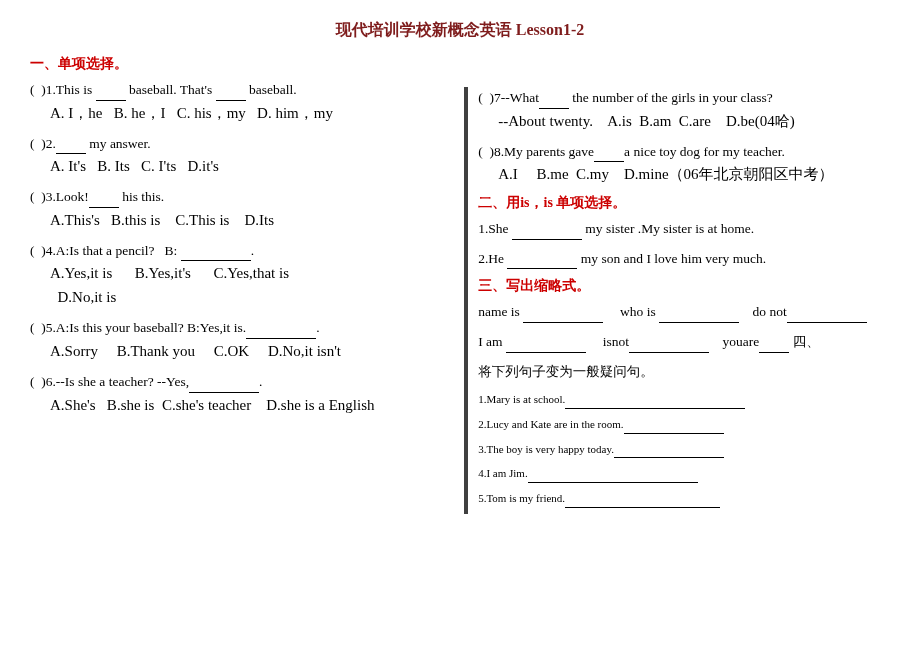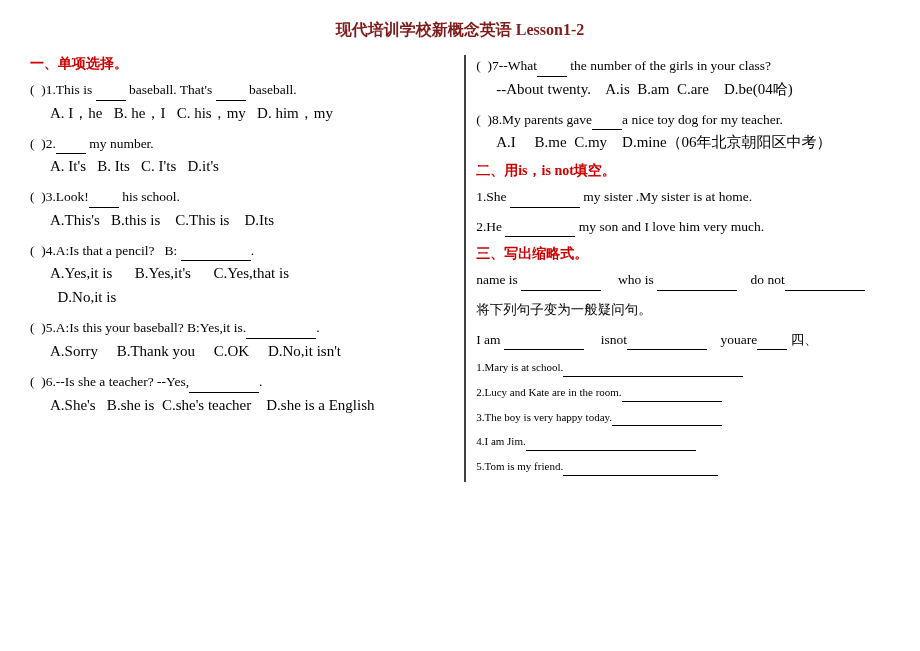--- a/index.html
+++ b/index.html
@@ -28,21 +28,22 @@
       gap: 8px;
       justify-content: center;
     }
     .left-col {
       width: 450px;
       padding-right: 20px;
     }
     .right-col {
       width: 450px;
       padding-left: 10px;
-      border-left: 2px solid #404040;
+      border-left: 4px solid #404040;
+      margin-top: 32px;
     }
     .section-title {
       font-size: 14px;
       font-weight: bold;
       margin-bottom: 6px;
       color: #cc0000;
     }
     .question {
       margin-bottom: 8px;
       line-height: 1.6;
@@ -90,26 +91,26 @@
 
   <div class="left-col">
     <div class="section-title">一、单项选择。</div>
 
     <div class="question">
       <span>( &nbsp;)1.This is </span><span class="blank blank-short"></span><span> baseball. That's </span><span class="blank blank-short"></span><span> baseball.</span>
       <div class="choices">A. I，he &nbsp; B. he，I &nbsp; C. his，my &nbsp; D. him，my</div>
     </div>
 
     <div class="question">
-      <span>( &nbsp;)2.</span><span class="blank blank-short"></span><span> my number.</span>
+      <span>( &nbsp;)2.</span><span class="blank blank-short"></span><span> my answer.</span>
       <div class="choices">A. It's &nbsp; B. Its &nbsp; C. I'ts &nbsp; D.it's</div>
     </div>
 
     <div class="question">
-      <span>( &nbsp;)3.Look!</span><span class="blank blank-short"></span><span> his school.</span>
+      <span>( &nbsp;)3.Look!</span><span class="blank blank-short"></span><span> his this.</span>
       <div class="choices">A.This's &nbsp; B.this is &nbsp;&nbsp; C.This is &nbsp;&nbsp; D.Its</div>
     </div>
 
     <div class="question">
       <span>( &nbsp;)4.A:Is that a pencil? &nbsp; B: </span><span class="blank blank-medium"></span><span>.</span>
       <div class="choices">A.Yes,it is &nbsp;&nbsp;&nbsp;&nbsp; B.Yes,it's &nbsp;&nbsp;&nbsp;&nbsp; C.Yes,that is<br>&nbsp;&nbsp;D.No,it is</div>
     </div>
 
     <div class="question">
       <span>( &nbsp;)5.A:Is this your baseball? B:Yes,it is.</span><span class="blank blank-medium"></span><span>.</span>
@@ -127,39 +128,39 @@
     <div class="question">
       <span>( &nbsp;)7--What</span><span class="blank blank-short"></span><span> the number of the girls in your class?</span>
       <div class="choices">--About twenty. &nbsp;&nbsp; A.is &nbsp;B.am &nbsp;C.are &nbsp;&nbsp; D.be(04哈)</div>
     </div>
 
     <div class="question">
       <span>( &nbsp;)8.My parents gave</span><span class="blank blank-short"></span><span>a nice toy dog for my teacher.</span>
       <div class="choices">A.I &nbsp;&nbsp;&nbsp; B.me &nbsp;C.my &nbsp;&nbsp; D.mine（06年北京朝阳区中考）</div>
     </div>
 
-    <div class="section-title" style="margin-top:8px;">二、用is，is not填空。</div>
+    <div class="section-title" style="margin-top:8px;">二、用is，is 单项选择。</div>
 
     <div class="question">
       1.She <span class="blank blank-medium"></span> my sister .My sister is at home.
     </div>
     <div class="question">
       2.He <span class="blank blank-medium"></span> my son and I love him very much.
     </div>
 
     <div class="section-title" style="margin-top:8px;">三、写出缩略式。</div>
 
     <div class="question">
       name is <span class="blank fill-line-short"></span> &nbsp;&nbsp;&nbsp; who is <span class="blank fill-line-short"></span> &nbsp;&nbsp; do not<span class="blank fill-line-short"></span>
     </div>
     <div class="question">
-      将下列句子变为一般疑问句。
+      I am <span class="blank fill-line-short"></span> &nbsp;&nbsp;&nbsp; isnot<span class="blank fill-line-short"></span> &nbsp;&nbsp; youare<span class="blank blank-short"></span> 四、
     </div>
     <div class="question">
-      I am <span class="blank fill-line-short"></span> &nbsp;&nbsp;&nbsp; isnot<span class="blank fill-line-short"></span> &nbsp;&nbsp; youare<span class="blank blank-short"></span> 四、
+      将下列句子变为一般疑问句。
     </div>
 
     <div class="section4-q">
       1.Mary is at school.<span class="fill-line"></span>
     </div>
     <div class="section4-q">
       2.Lucy and Kate are in the room.<span class="fill-line" style="min-width:100px;"></span>
     </div>
     <div class="section4-q">
       3.The boy is very happy today.<span class="fill-line" style="min-width:110px;"></span>

